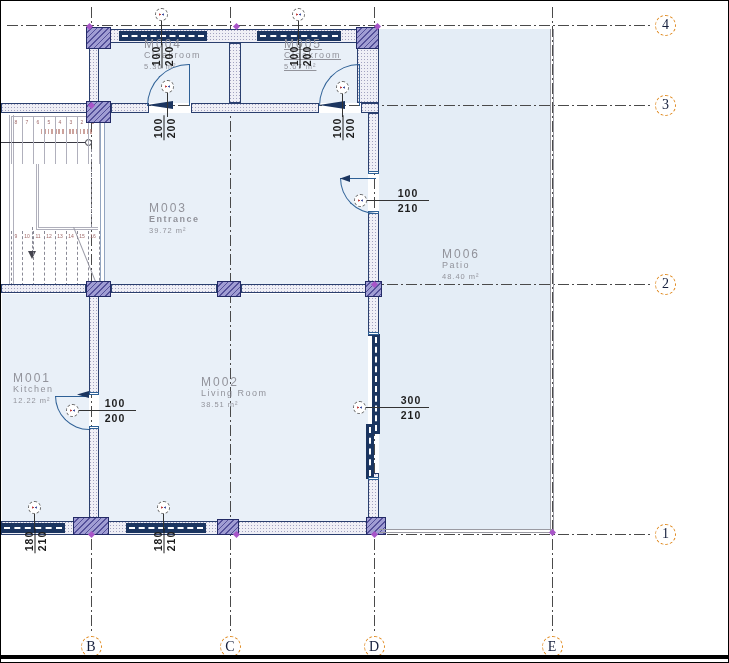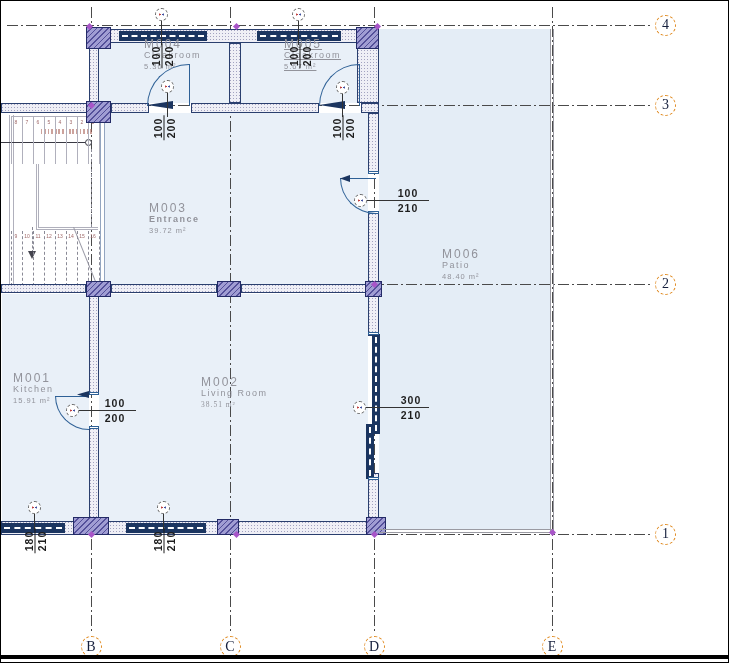--- a/index.html
+++ b/index.html
@@ -202,26 +202,26 @@
 
     <div class="abs doorline" style="left:54px;top:395px;width:34px;height:1px;"></div>
     <div class="abs arc-sw" style="left:54px;top:395px;width:34px;height:34px;"></div>
     <div class="abs tri-left" style="left:76px;top:390px;width:12px;height:7px;"></div>
   </div>
 
   <div id="layer-annot">
       <div class="abs room-label" style="left: 12px; top: 372px;">
         <div class="abs rl-code" style="position: static;">M001</div>
         <div class="abs rl-name" style="position: static;">Kitchen</div>
-        <div class="abs rl-area" style="position: static;">15.91 m²</div>
+        <div class="abs rl-area" style="position: static;">12.22 m²</div>
       </div>
       <div class="abs room-label" style="left: 200px; top: 376px;">
         <div class="abs rl-code" style="position: static;">M002</div>
         <div class="abs rl-name" style="position: static;">Living Room</div>
-        <div class="abs rl-area" style="position: static; font-family: Liberation Serif, serif;">38.51 m²</div>
+        <div class="abs rl-area" style="position: static;">38.51 m²</div>
       </div>
       <div class="abs room-label" style="left: 148px; top: 166px; margin-top: 36px;">
         <div class="abs rl-code" style="position: static;">M003</div>
         <div class="abs rl-name" style="position: static; font-weight: bold;">Entrance</div>
         <div class="abs rl-area" style="position: static;">39.72 m²</div>
       </div>
       <div class="abs room-label" style="left: 143px; top: 38px;">
         <div class="abs rl-code" style="position: static;">M004</div>
         <div class="abs rl-name" style="position: static;">Cloakroom</div>
         <div class="abs rl-area" style="position: static;">5.30 m²</div>

